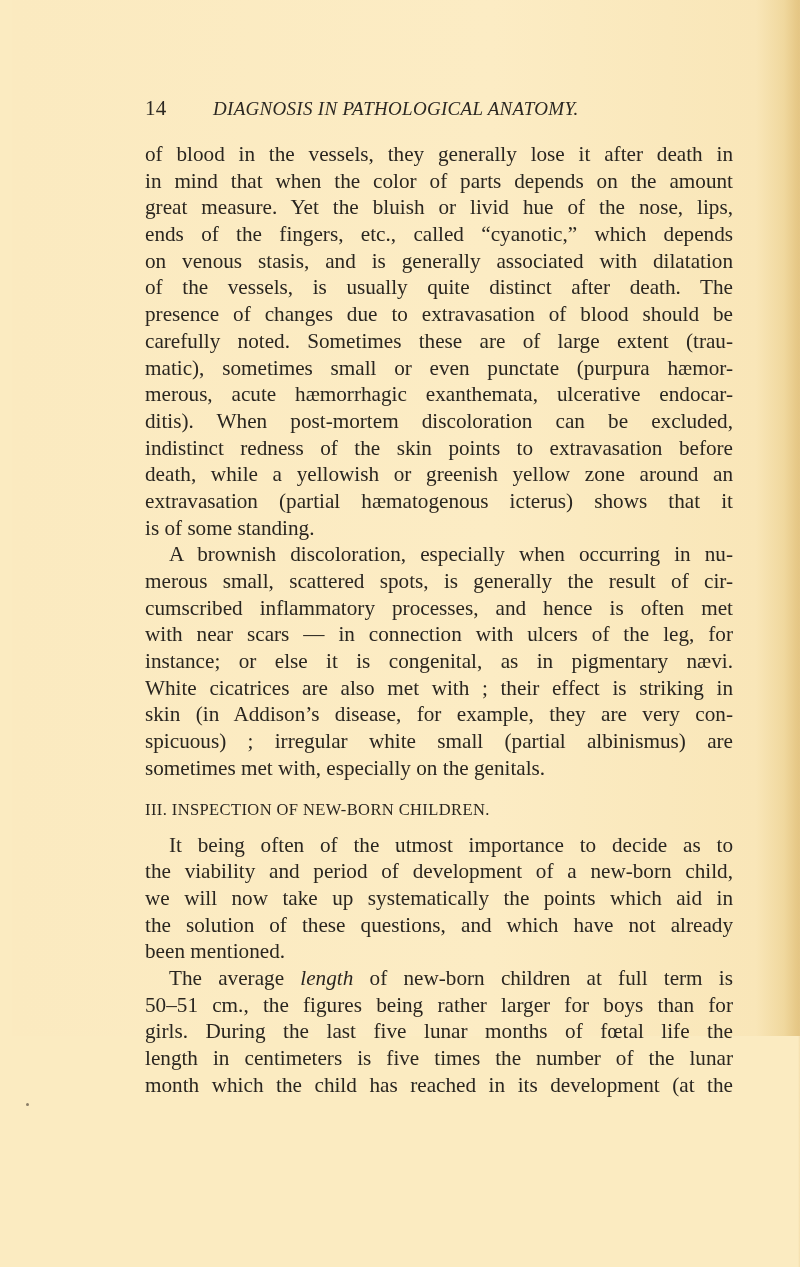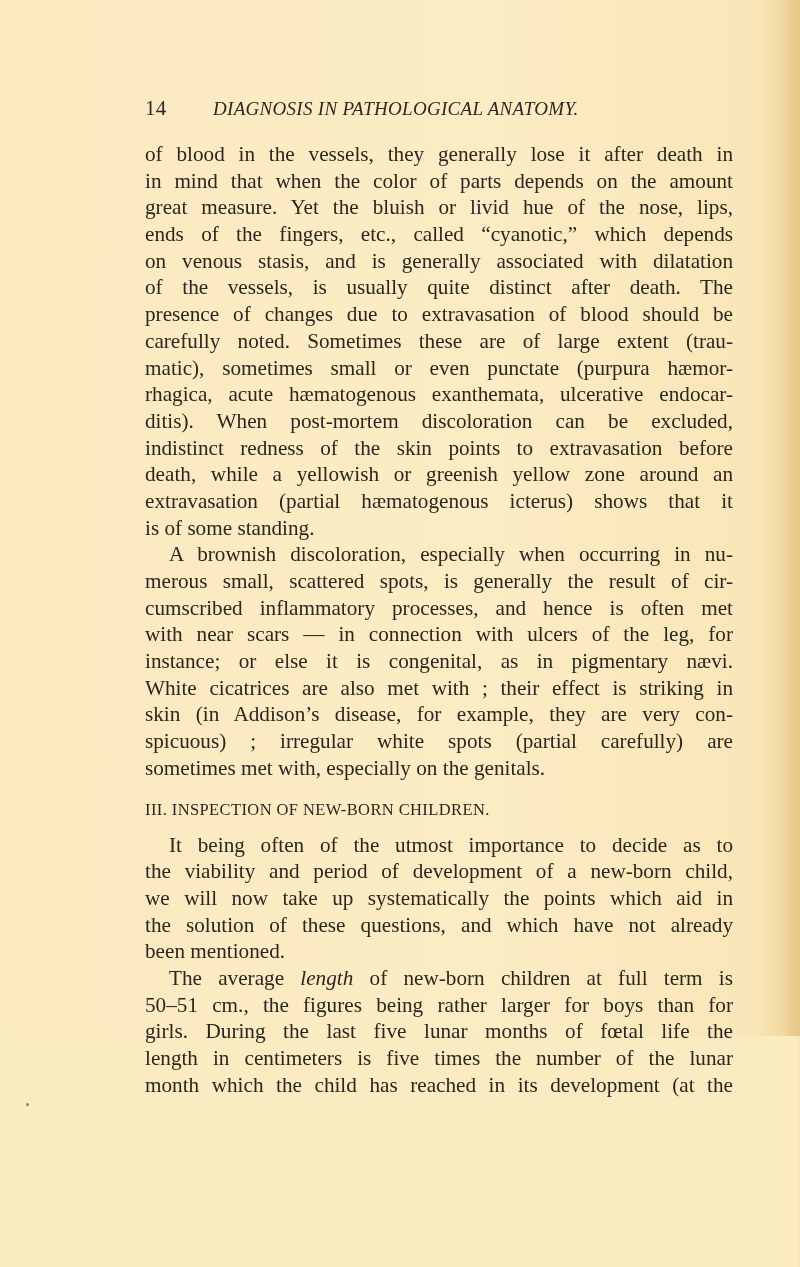--- a/index.html
+++ b/index.html
@@ -107,37 +107,37 @@
     <div>
       <span class="line">of blood in the vessels, they generally lose it after death in</span>
       <span class="line">in mind that when the color of parts depends on the amount</span>
       <span class="line">great measure.  Yet the bluish or livid hue of the nose, lips,</span>
       <span class="line">ends of the fingers, etc., called “cyanotic,” which depends</span>
       <span class="line">on venous stasis, and is generally associated with dilatation</span>
       <span class="line">of the vessels, is usually quite distinct after death.  The</span>
       <span class="line">presence of changes due to extravasation of blood should be</span>
       <span class="line">carefully noted.  Sometimes these are of large extent (trau-</span>
       <span class="line">matic), sometimes small or even punctate (purpura hæmor-</span>
-      <span class="line">rhagica, acute hæmatogenous exanthemata, ulcerative endocar-</span>
+      <span class="line">merous, acute hæmorrhagic exanthemata, ulcerative endocar-</span>
       <span class="line">ditis).  When post-mortem discoloration can be excluded,</span>
       <span class="line">indistinct redness of the skin points to extravasation before</span>
       <span class="line">death, while a yellowish or greenish yellow zone around an</span>
       <span class="line">extravasation (partial hæmatogenous icterus) shows that it</span>
       <span class="line last">is of some standing.</span>
     </div>
 
     <div>
       <span class="line indent">A brownish discoloration, especially when occurring in nu-</span>
       <span class="line">merous small, scattered spots, is generally the result of cir-</span>
       <span class="line">cumscribed inflammatory processes, and hence is often met</span>
       <span class="line">with near scars — in connection with ulcers of the leg, for</span>
       <span class="line">instance; or else it is congenital, as in pigmentary nævi.</span>
       <span class="line">White cicatrices are also met with ; their effect is striking in</span>
       <span class="line">skin (in Addison’s disease, for example, they are very con-</span>
-      <span class="line">spicuous) ; irregular white spots (partial carefully) are</span>
+      <span class="line">spicuous) ; irregular white small (partial albinismus) are</span>
       <span class="line last">sometimes met with, especially on the genitals.</span>
     </div>
 
     <span class="section-heading">III. INSPECTION OF NEW-BORN CHILDREN.</span>
 
     <div>
       <span class="line indent">It being often of the utmost importance to decide as to</span>
       <span class="line">the viability and period of development of a new-born child,</span>
       <span class="line">we will now take up systematically the points which aid in</span>
       <span class="line">the solution of these questions, and which have not already</span>

